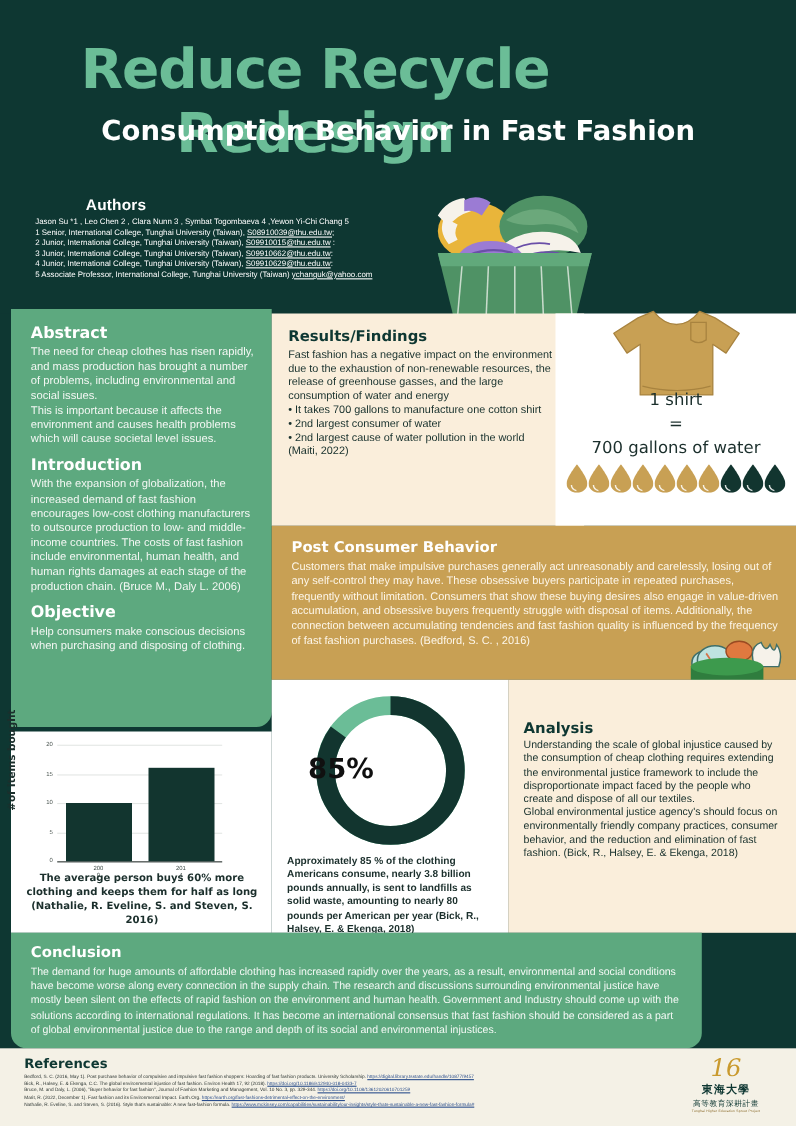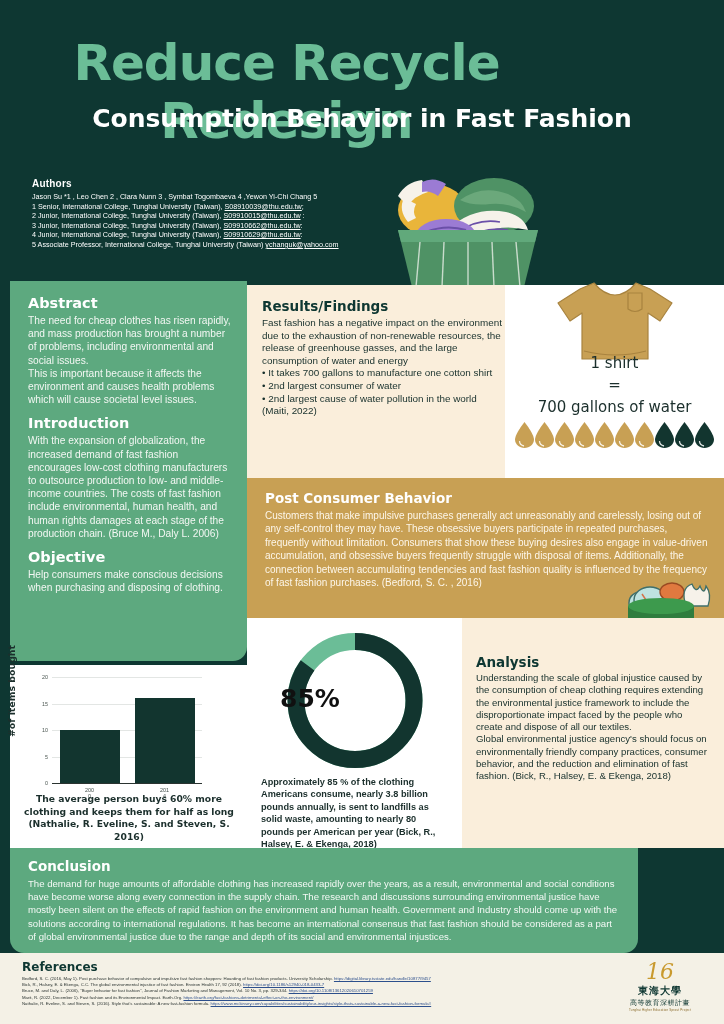--- a/index.html
+++ b/index.html
@@ -17,21 +17,21 @@
     position: absolute; left: 0; top: 34px; width: 573px; text-align: center;
     font-size: 50px; font-weight: bold; color: #6bbd97; letter-spacing: -1px;
     font-family: "DejaVu Sans", sans-serif;
   }
   .subtitle {
     position: absolute; left: 0; top: 104px; width: 724px; text-align: center;
     font-size: 25px; font-weight: bold; color: #ffffff;
     font-family: "DejaVu Sans", sans-serif;
   }
   .authors-block { position: absolute; left: 32px; top: 178px; width: 345px; color: #ffffff; }
-  .authors-head { font-size: 10px; font-weight: bold; margin-bottom: 3px; letter-spacing: .2px; }
+  .authors-head { font-size: 14px; font-weight: bold; margin-bottom: 3px; letter-spacing: .2px; margin-left: 46px; }
   .authors-line { font-size: 7.2px; line-height: 9.6px; white-space: nowrap; }
   .authors-line .mail { text-decoration: underline; }
 
   
   .basket { position: absolute; left: 372px; top: 162px; width: 190px; height: 125px; }
 
   
   .green-col {
     position: absolute; left: 10px; top: 281px; width: 237px; height: 380px;
     background: #5da97f; border-radius: 0 0 14px 0; padding: 14px 16px 0 18px;

